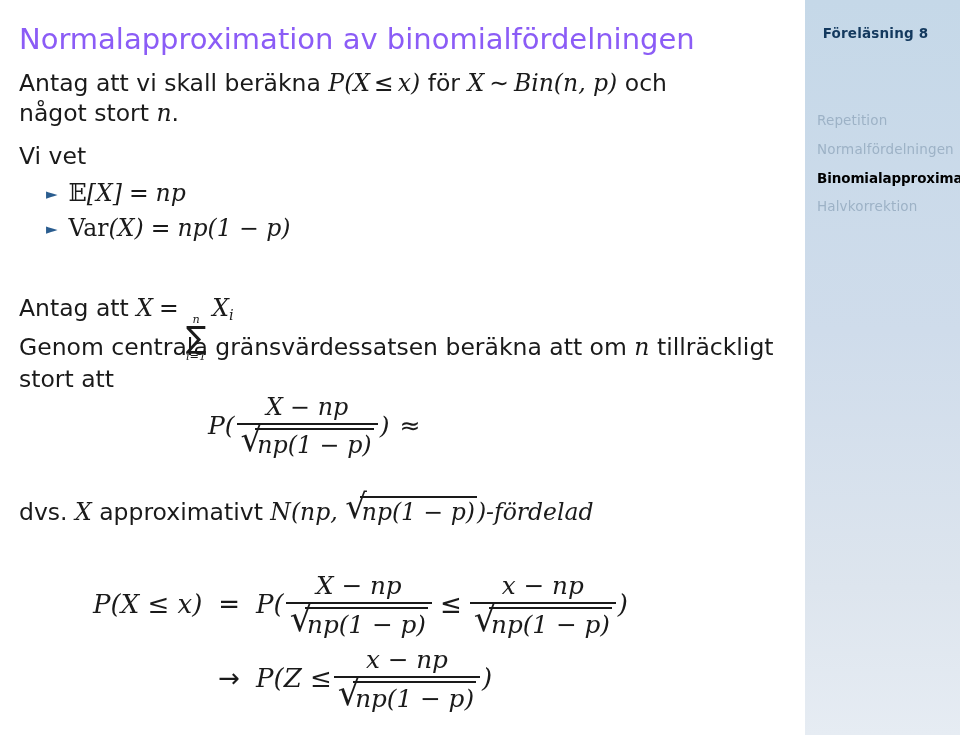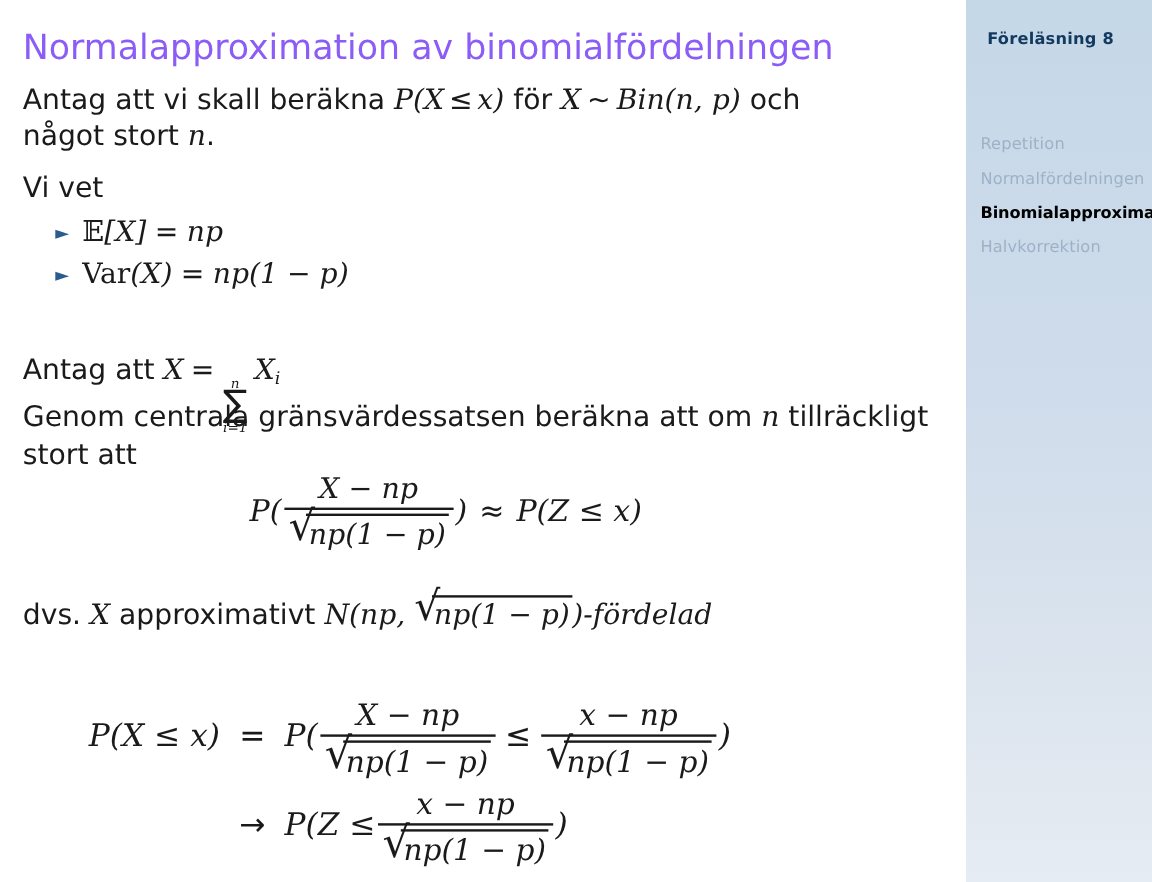--- a/index.html
+++ b/index.html
@@ -190,28 +190,27 @@
     top: 392px;
     left: 208px;
     font-size: 25px;
     white-space: nowrap;
     display: flex;
     align-items: center;
   }
   #eq-align {
     position: absolute;
     top: 570px;
-    left: 74px;
+    left: 93px;
     font-size: 26px;
     display: grid;
     grid-template-columns: auto auto auto;
     column-gap: 16px;
     row-gap: 6px;
     align-items: center;
-    margin-top: 10px;
   }
   #eq-align .lhs  { justify-self: end; white-space: nowrap; }
   #eq-align .rel  { justify-self: center; white-space: nowrap; }
   #eq-align .rhs  { justify-self: start; white-space: nowrap; display: flex; align-items: center; }
 </style>
 </head>
 <body>
 
 <div id="slide">
 
@@ -260,21 +259,20 @@
         <span class="bar"></span>
         <span class="den">
           <span class="sqrt">
             <span class="rad">√</span>
             <span class="radicand mi">np(1 − p)</span>
           </span>
         </span>
       </span>
       <span class="mi">)</span>
       <span class="mop" style="margin:0 10px">≈</span>
-      <span class="mi">P(Z ≤ x)</span>
     </div>
 
     <div class="body-line" id="line-dvs">
       <span>dvs. </span><span class="mi">X</span><span> approximativt </span><span class="mi">N(np, </span><span class="sqrt sqrt-inline"><span class="rad">√</span><span class="radicand mi">np(1 − p)</span></span><span class="mi">)-fördelad</span>
     </div>
 
     <div id="eq-align">
 
       <div class="lhs mi">P(X ≤ x)</div>
       <div class="rel mop">=</div>

